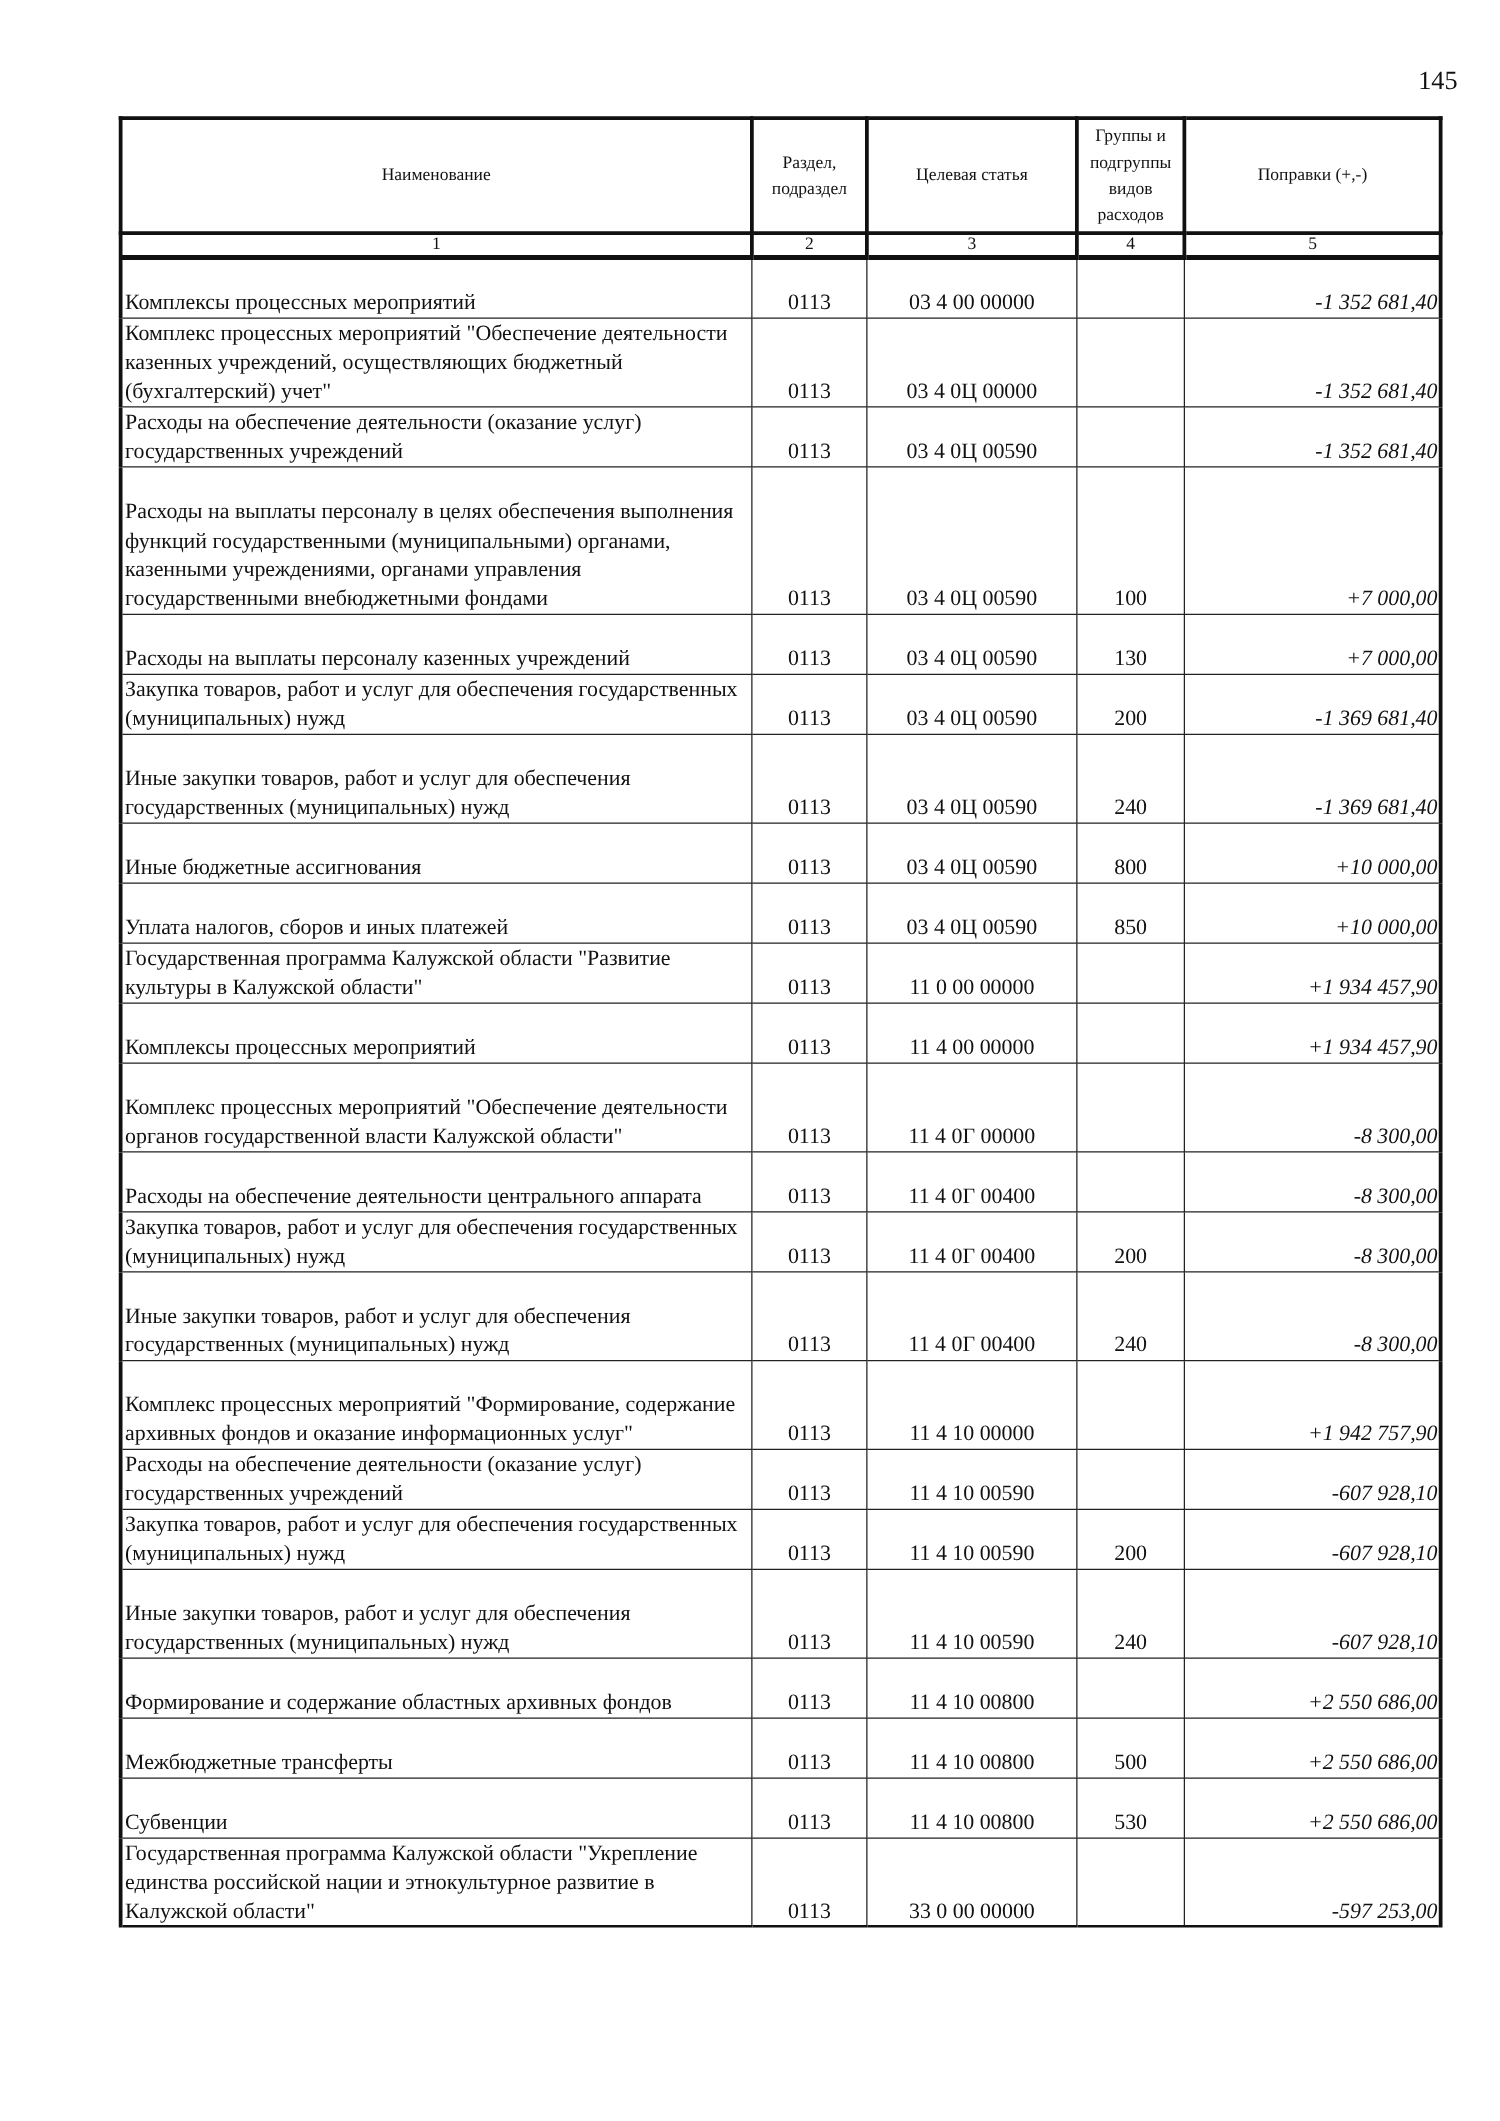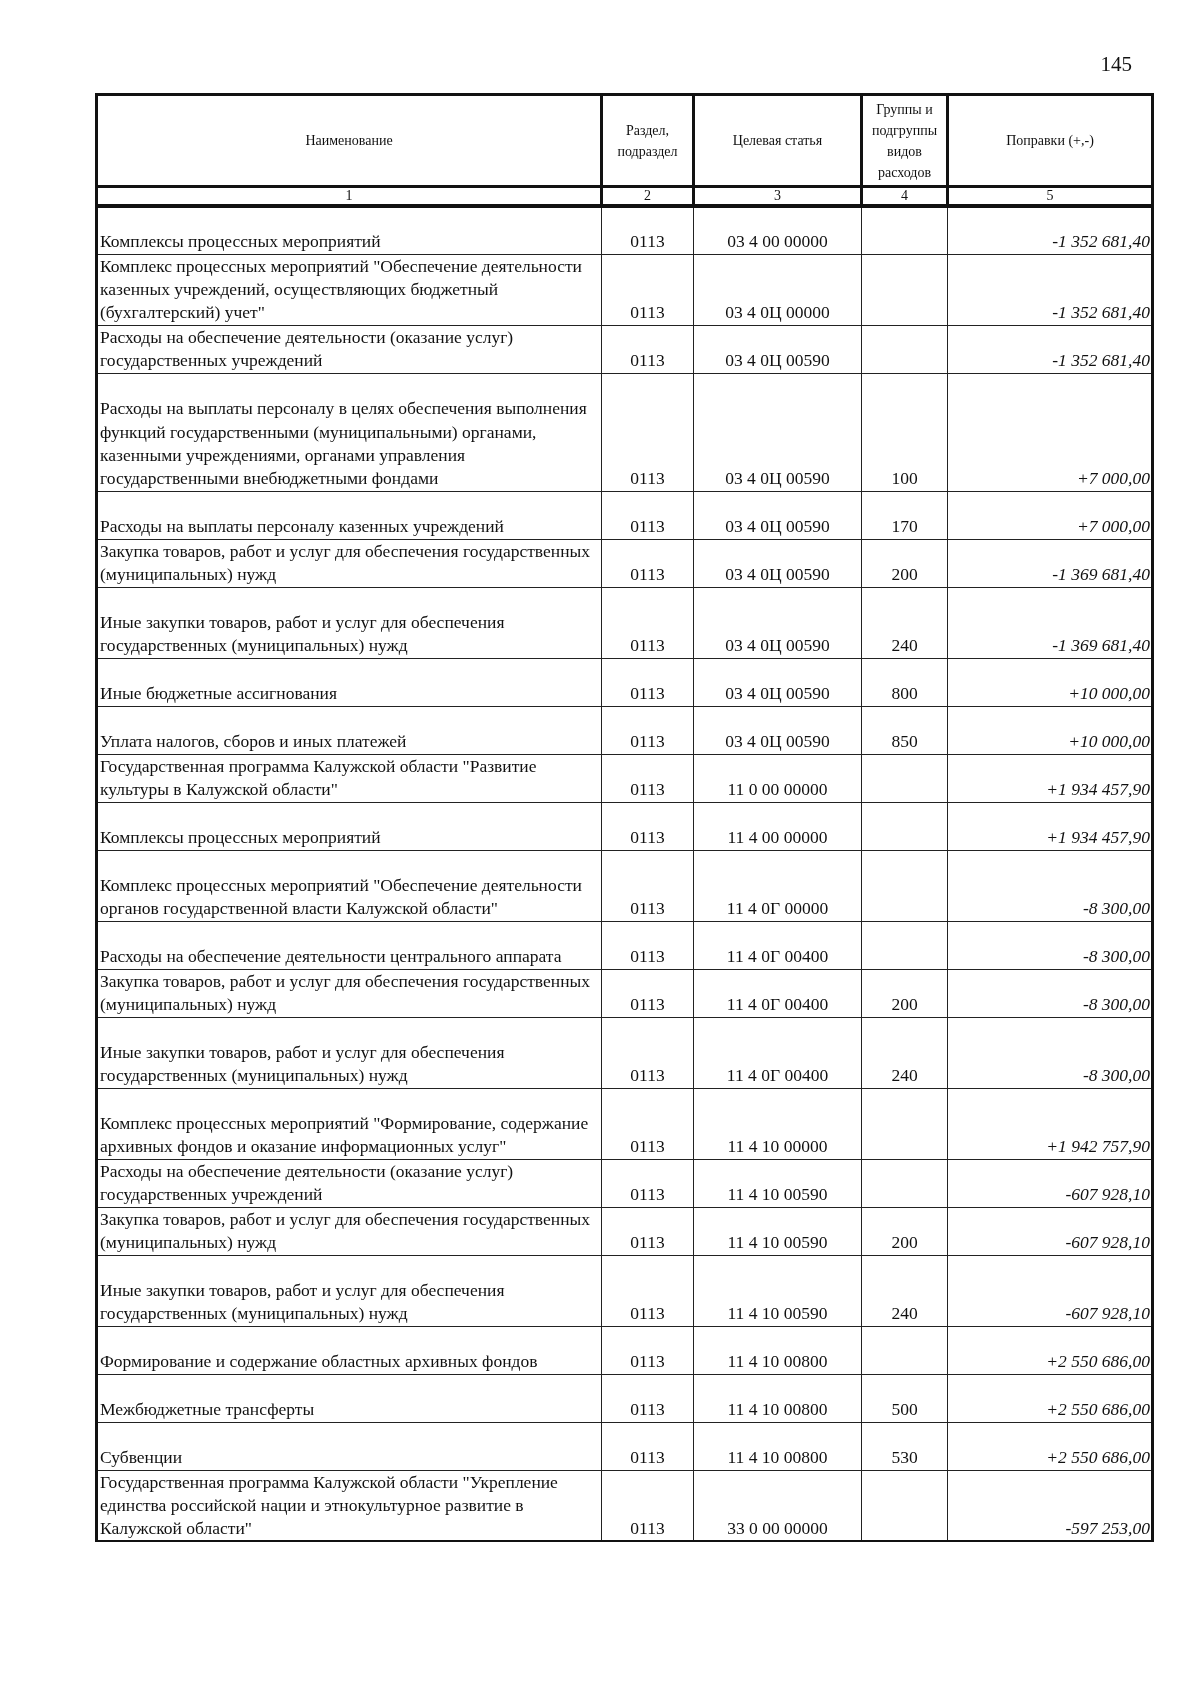--- a/index.html
+++ b/index.html
@@ -1,18 +1,18 @@
 <!DOCTYPE html>
 <html><head>
 <meta charset="utf-8">
 <style>
   html, body { margin: 0; padding: 0; background: #ffffff; }
   body { width: 1200px; height: 1697px; position: relative; overflow: hidden;
          font-family: "Liberation Serif", "DejaVu Serif", serif; color: #111; }
-  .page-number { position: absolute; top: 52px; right: 68px; font-size: 21px; }
+  .page-number { position: absolute; top: 52px; right: 34px; font-size: 21px; }
   table.budget { position: absolute; left: 95px; top: 93px; width: 1056px;
                  border-collapse: collapse; table-layout: fixed; }
   table.budget col.c1 { width: 505px; }
   table.budget col.c2 { width: 92px; }
   table.budget col.c3 { width: 168px; }
   table.budget col.c4 { width: 86px; }
   table.budget col.c5 { width: 205px; }
   table.budget th { font-weight: normal; font-size: 14px; text-align: center; vertical-align: middle;
                     border: 3px solid #111; padding: 2px 3px; line-height: 21px; }
   thead tr.head-row th { height: 85px; }
@@ -79,21 +79,21 @@
         <td class="name">Расходы на выплаты персоналу в целях обеспечения выполнения функций государственными (муниципальными) органами, казенными учреждениями, органами управления государственными внебюджетными фондами</td>
         <td class="code">0113</td>
         <td class="code">03 4 0Ц 00590</td>
         <td class="code">100</td>
         <td class="amount">+7 000,00</td>
       </tr>
       <tr style="height: 48px;">
         <td class="name">Расходы на выплаты персоналу казенных учреждений</td>
         <td class="code">0113</td>
         <td class="code">03 4 0Ц 00590</td>
-        <td class="code">170</td>
+        <td class="code">130</td>
         <td class="amount">+7 000,00</td>
       </tr>
       <tr style="height: 48px;">
         <td class="name">Закупка товаров, работ и услуг для обеспечения государственных (муниципальных) нужд</td>
         <td class="code">0113</td>
         <td class="code">03 4 0Ц 00590</td>
         <td class="code">200</td>
         <td class="amount">-1 369 681,40</td>
       </tr>
       <tr style="height: 71px;">

